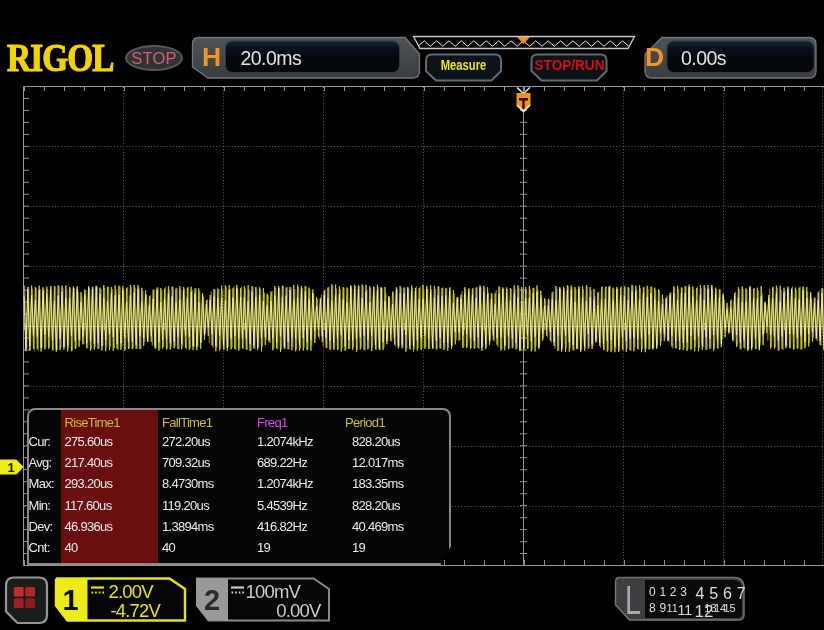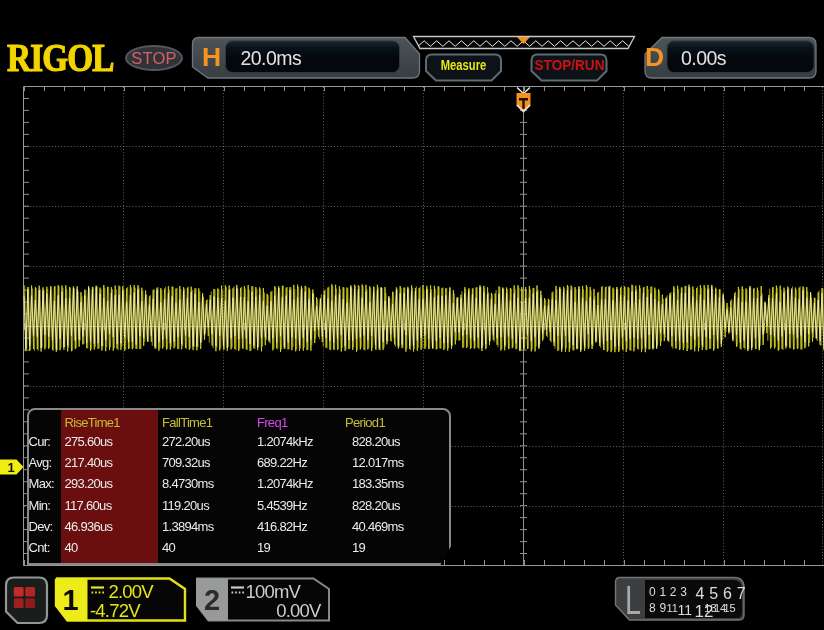--- a/index.html
+++ b/index.html
@@ -137,21 +137,21 @@
 <div class="pv" style="left:257px;top:518.7px">416.82Hz</div>
 <div class="pv" style="left:352px;top:518.7px">40.469ms</div>
 <div class="pv" style="left:28.5px;top:539.9px">Cnt:</div>
 <div class="pv" style="left:64.5px;top:539.9px">40</div>
 <div class="pv" style="left:162px;top:539.9px">40</div>
 <div class="pv" style="left:257px;top:539.9px">19</div>
 <div class="pv" style="left:352px;top:539.9px">19</div>
 
 <div class="abs" style="left:54px;top:583.5px;width:33px;text-align:center;font-size:29px;font-weight:bold;color:#0a0a0a">1</div>
 <div class="abs" style="left:108.5px;top:581.2px;font-size:18.5px;letter-spacing:-0.8px;color:#e8e616">2.00V</div>
-<div class="abs" style="left:90px;top:599.8px;width:90.5px;text-align:left;font-size:18.5px;letter-spacing:-0.8px;color:#e8e616">-4.72V</div>
+<div class="abs" style="left:90px;top:599.8px;width:90.5px;text-align:center;font-size:18.5px;letter-spacing:-0.8px;color:#e8e616">-4.72V</div>
 <div class="abs" style="left:196px;top:583.5px;width:32px;text-align:center;font-size:29px;font-weight:bold;color:#2b2b2b">2</div>
 <div class="abs" style="left:245.5px;top:581.2px;font-size:18.5px;letter-spacing:-0.8px;color:#cdcdcd">100mV</div>
 <div class="abs" style="left:230px;top:599.8px;width:90.5px;text-align:right;font-size:18.5px;letter-spacing:-0.8px;color:#cdcdcd">0.00V</div>
 <div class="abs" style="left:625px;top:577.5px;font-size:40px;color:#a8a9ab;transform:scaleX(0.72);transform-origin:0 0">L</div>
 <div class="abs" style="left:649px;top:585.2px;font-size:12px;color:#dcdcdc;letter-spacing:0.2px">0 1 2 3</div>
 <div class="abs" style="left:695.5px;top:585.2px;font-size:16px;color:#dcdcdc;letter-spacing:0.2px">4 5 6 7</div>
 <div class="abs" style="left:649px;top:601.2px;font-size:12px;color:#dcdcdc;letter-spacing:0.2px">8 9</div>
 <div class="abs" style="left:666.5px;top:601.5px;font-size:11px;color:#dcdcdc">11</div>
 <div class="abs" style="left:677.5px;top:601.5px;font-size:14px;color:#dcdcdc">11</div>
 <div class="abs" style="left:694.5px;top:601.5px;font-size:17px;color:#dcdcdc">12</div>

